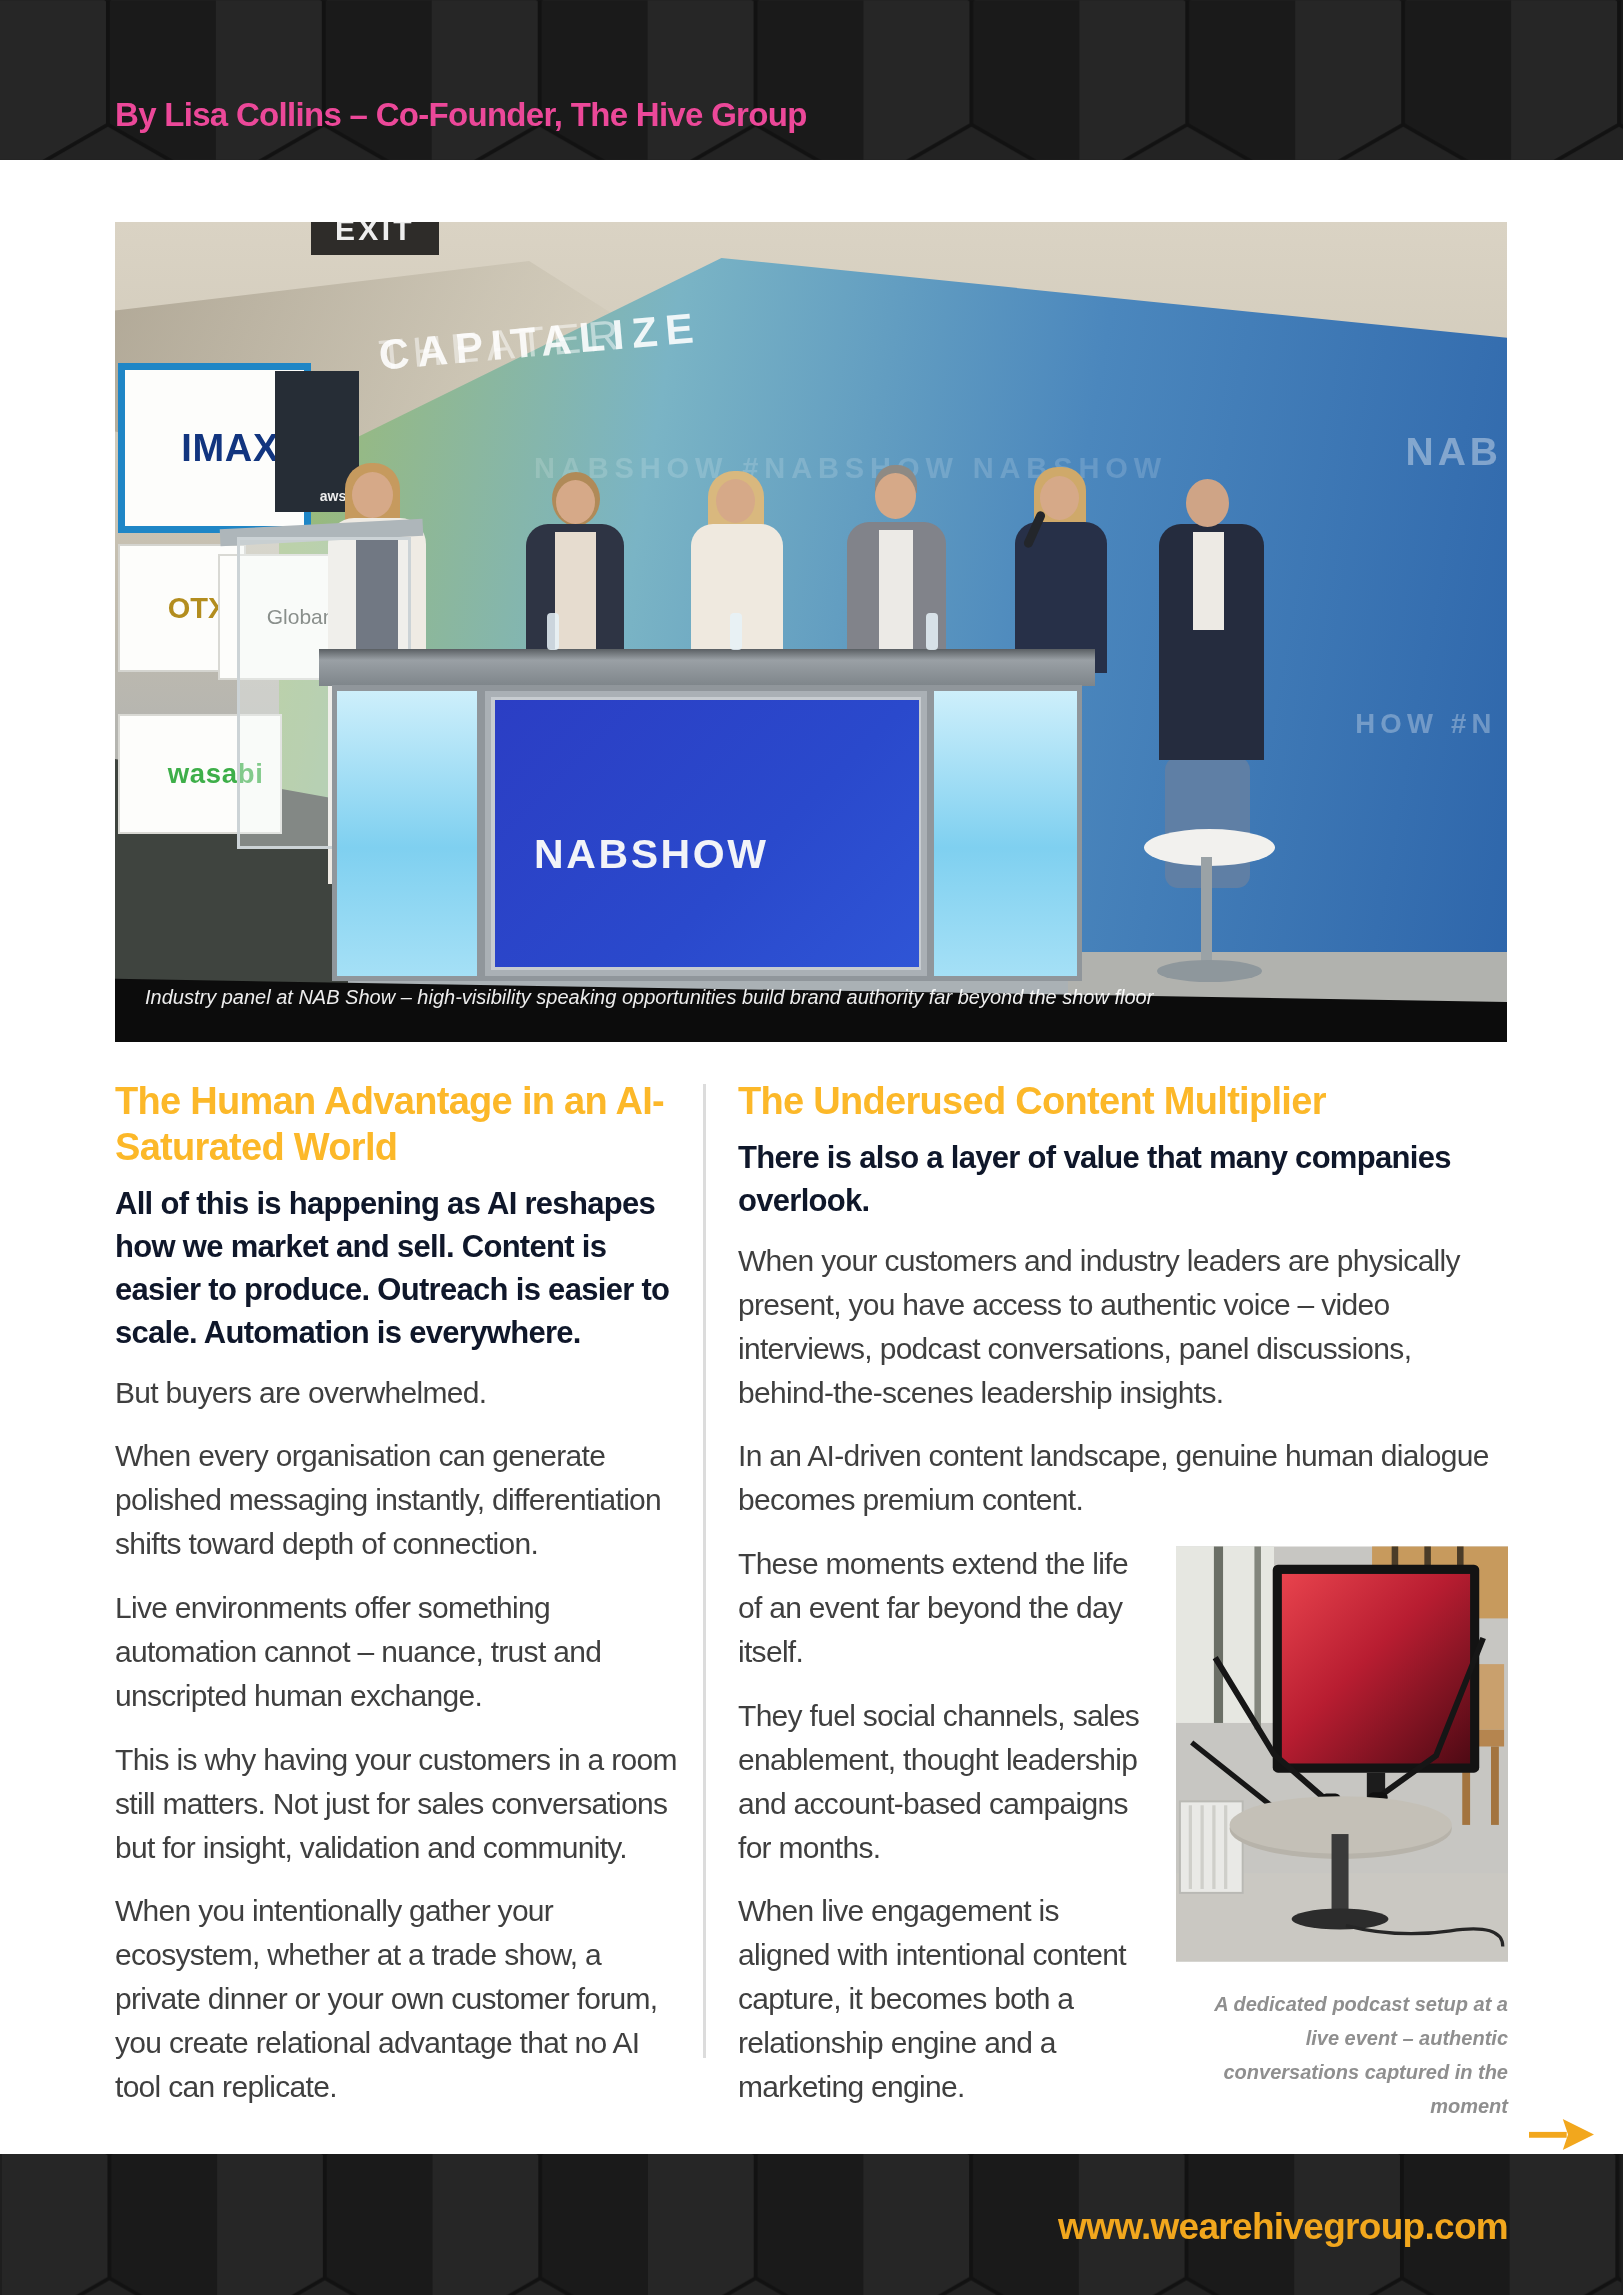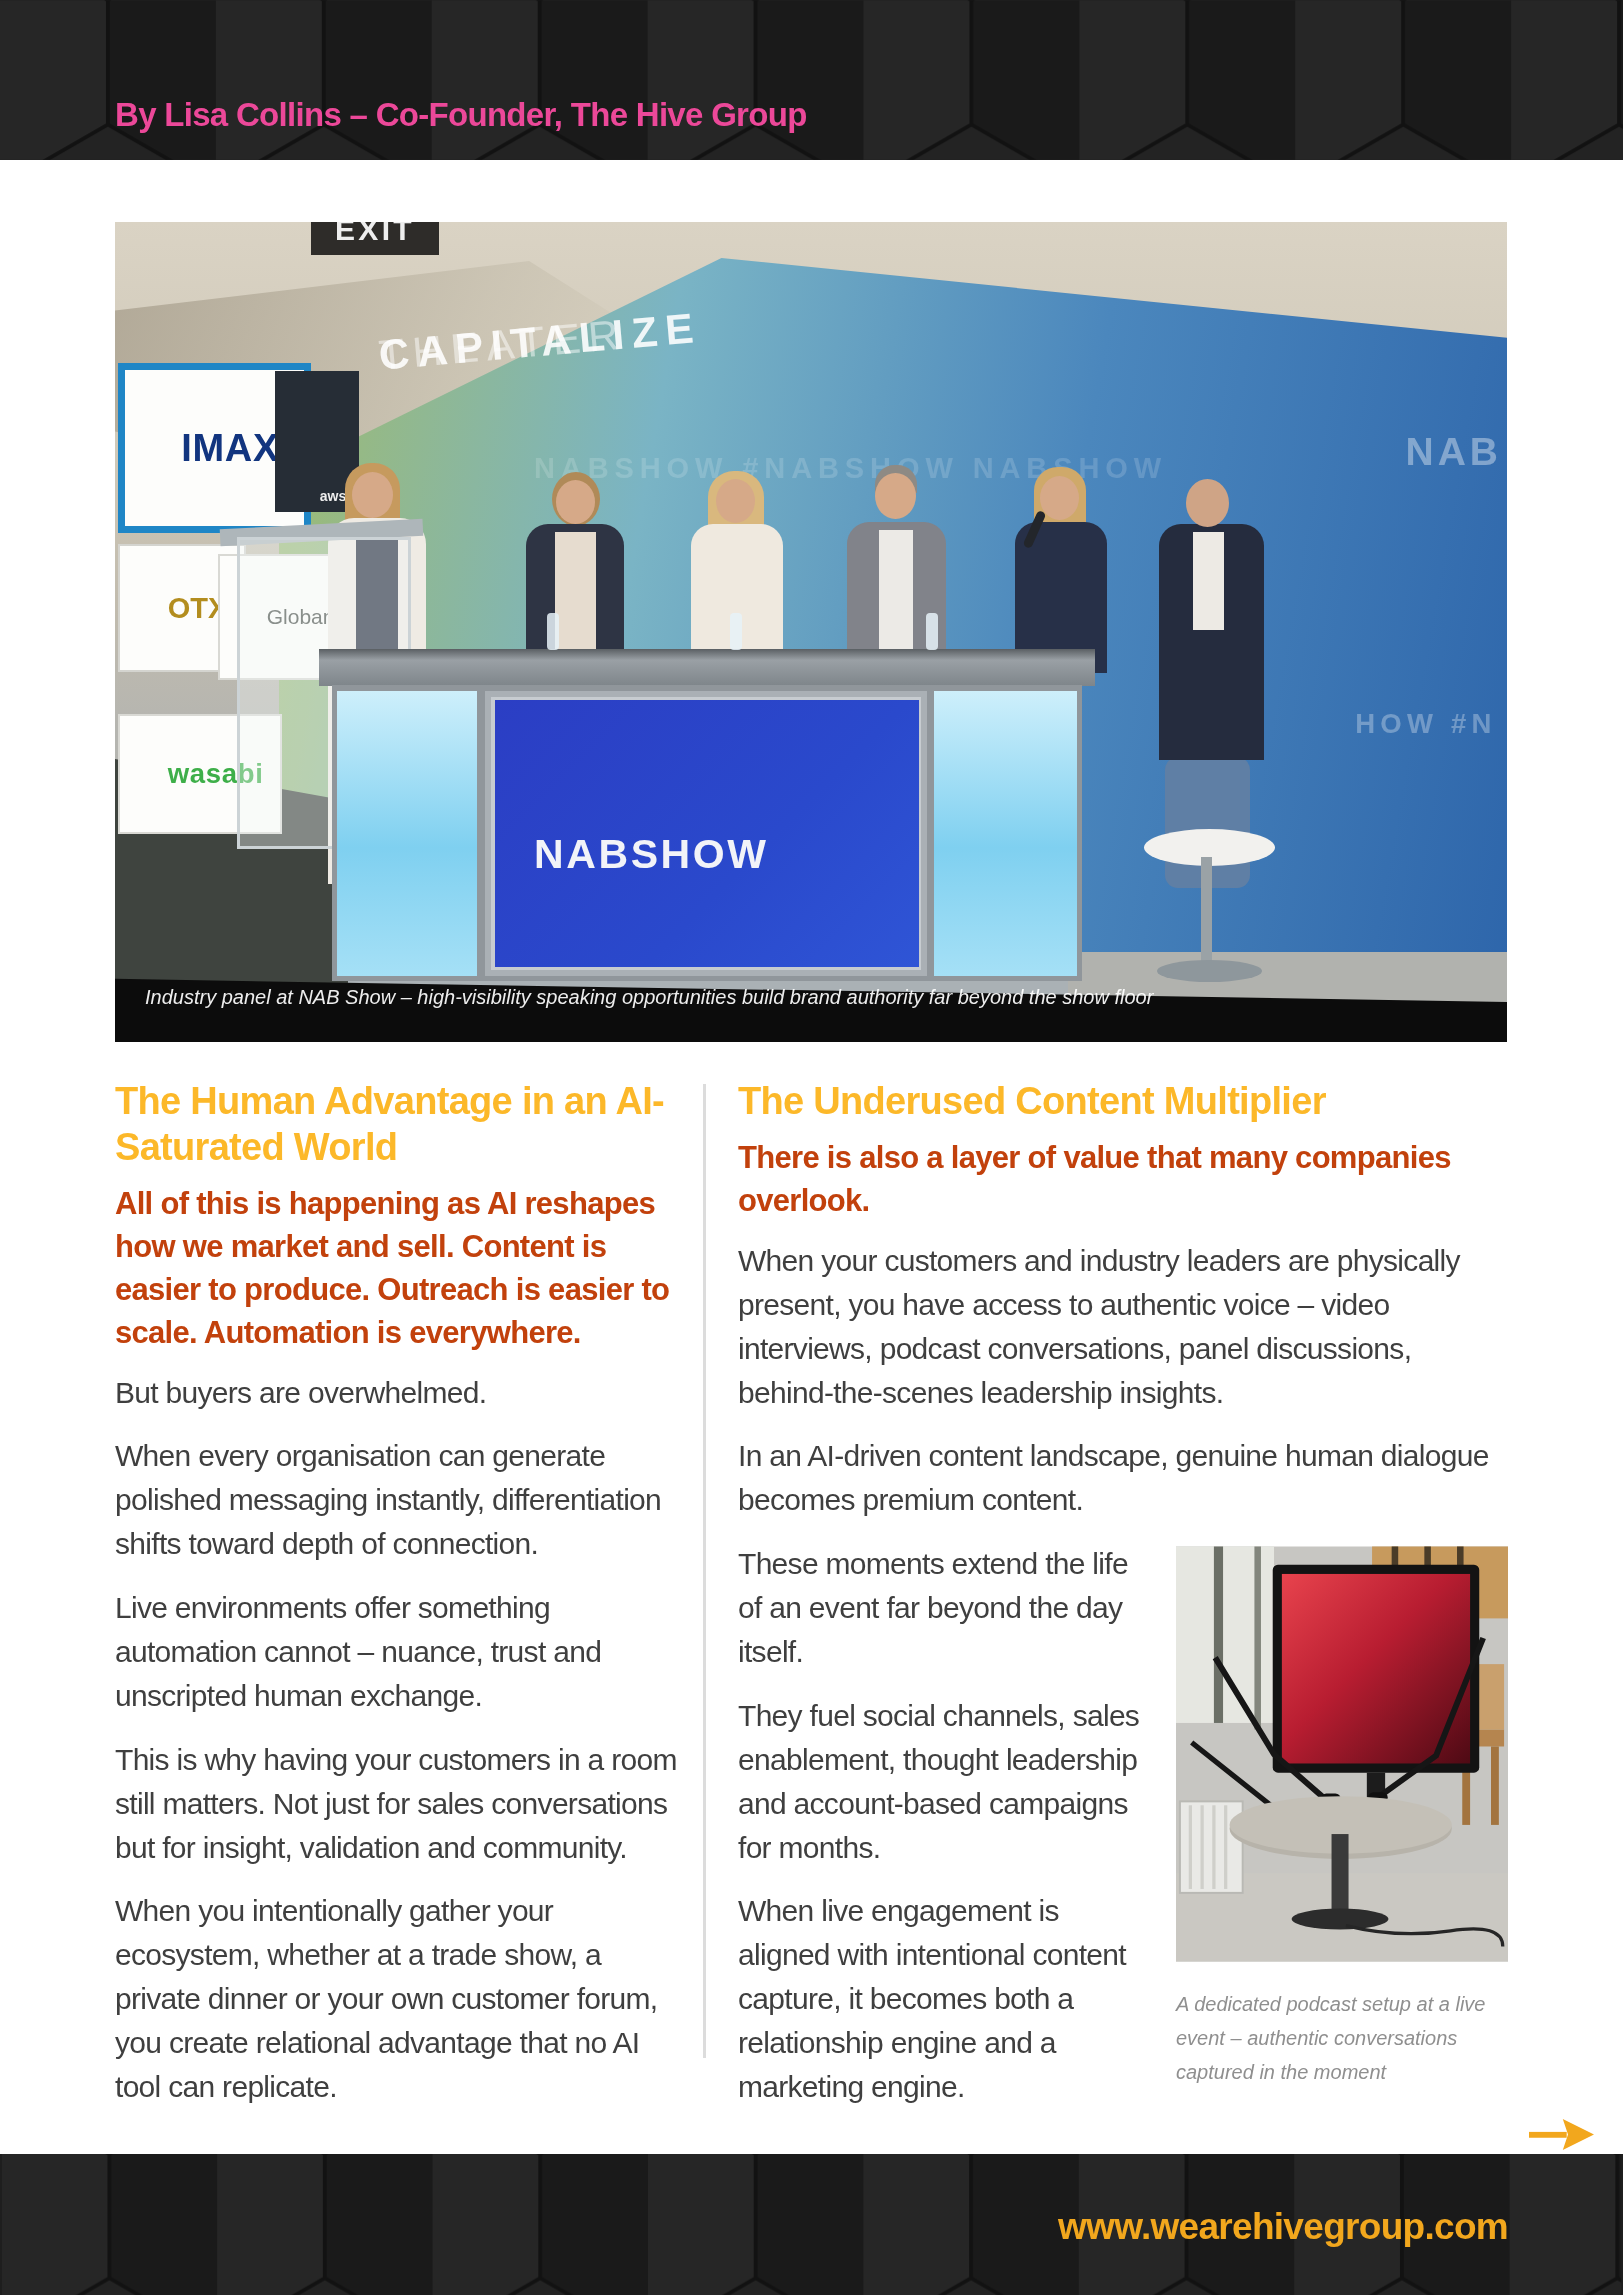--- a/index.html
+++ b/index.html
@@ -110,26 +110,26 @@
   #screen-logo{left:419px;top:609px;font-size:41px;font-weight:bold;color:#f2f3f8;letter-spacing:2.6px;}
   #desk-base{left:233px;top:759px;width:720px;height:19.6px;background:#aab1b5;}
   .bottle{width:11.8px;height:37px;background:rgba(230,242,248,.85);border-radius:3.9px;top:391px;}
   #bottle1{left:432px;} #bottle2{left:615px;} #bottle3{left:811px;}
 
   
   #left-col{position:absolute;left:115px;top:1078px;width:571px;}
   #right-col{position:absolute;left:738px;top:1078px;width:770px;}
   #col-divider{position:absolute;left:703px;top:1084px;width:2.6px;height:974px;background:#dcdcdc;}
   h2{margin:0 0 11.8px 0;color:#FCB829;font-size:38px;line-height:46px;letter-spacing:-0.7px;font-weight:bold;}
-  .lede{margin:0 0 17px 0;font-size:31px;line-height:43px;font-weight:bold;color:#c2410c;letter-spacing:-0.7px;}
+  .lede{margin:0 0 17px 0;font-size:31px;line-height:43px;font-weight:bold;color:#0f172a;letter-spacing:-0.7px;}
   .para-list p{margin:0 0 19.6px 0;font-size:30px;line-height:44px;color:#3f3f3f;letter-spacing:-0.7px;}
   #podcast-figure{float:right;width:332px;margin:3.9px 0 0 26px;}
   #podcast-figure svg{display:block;}
-  #podcast-caption{margin-top:25px;font-style:italic;font-size:20px;
-      line-height:34px;color:#8f8f8f;}
+  #podcast-caption{margin-top:25px;text-align:right;font-style:italic;font-size:20px;
+      line-height:34px;color:#8f8f8f;font-weight:bold;}
 
   
   #next-arrow{position:absolute;left:1529px;top:2116px;width:65px;height:37px;}
 </style>
 </head>
 <body>
 
 <div id="page">
 
   <div class="band" id="header-band">

